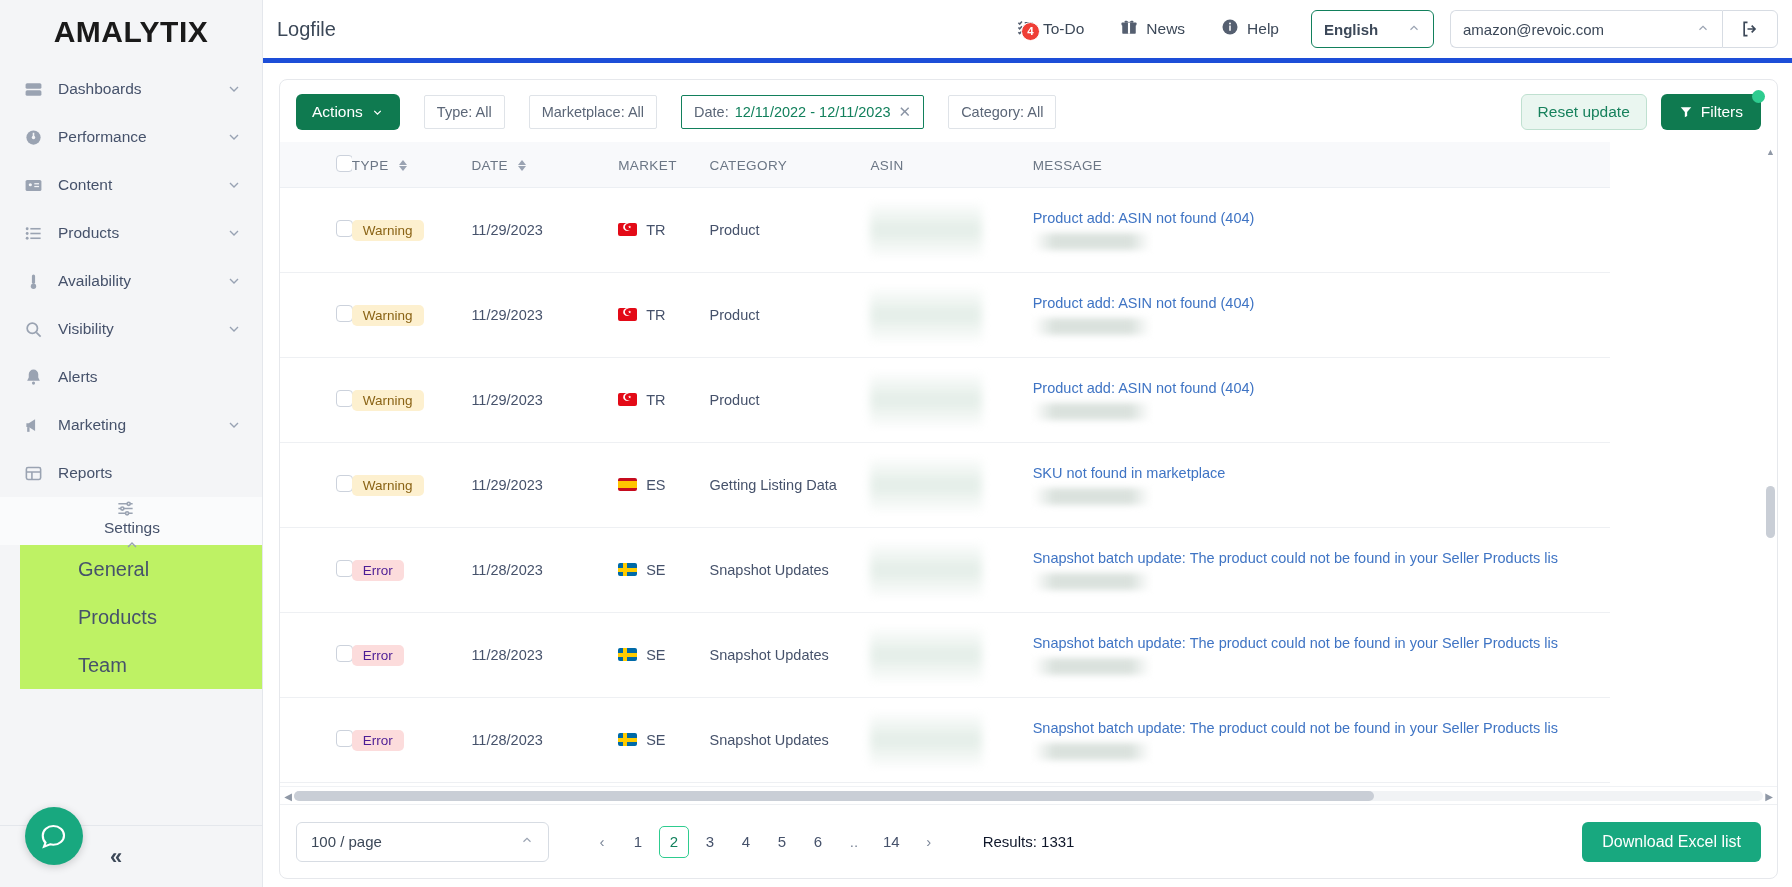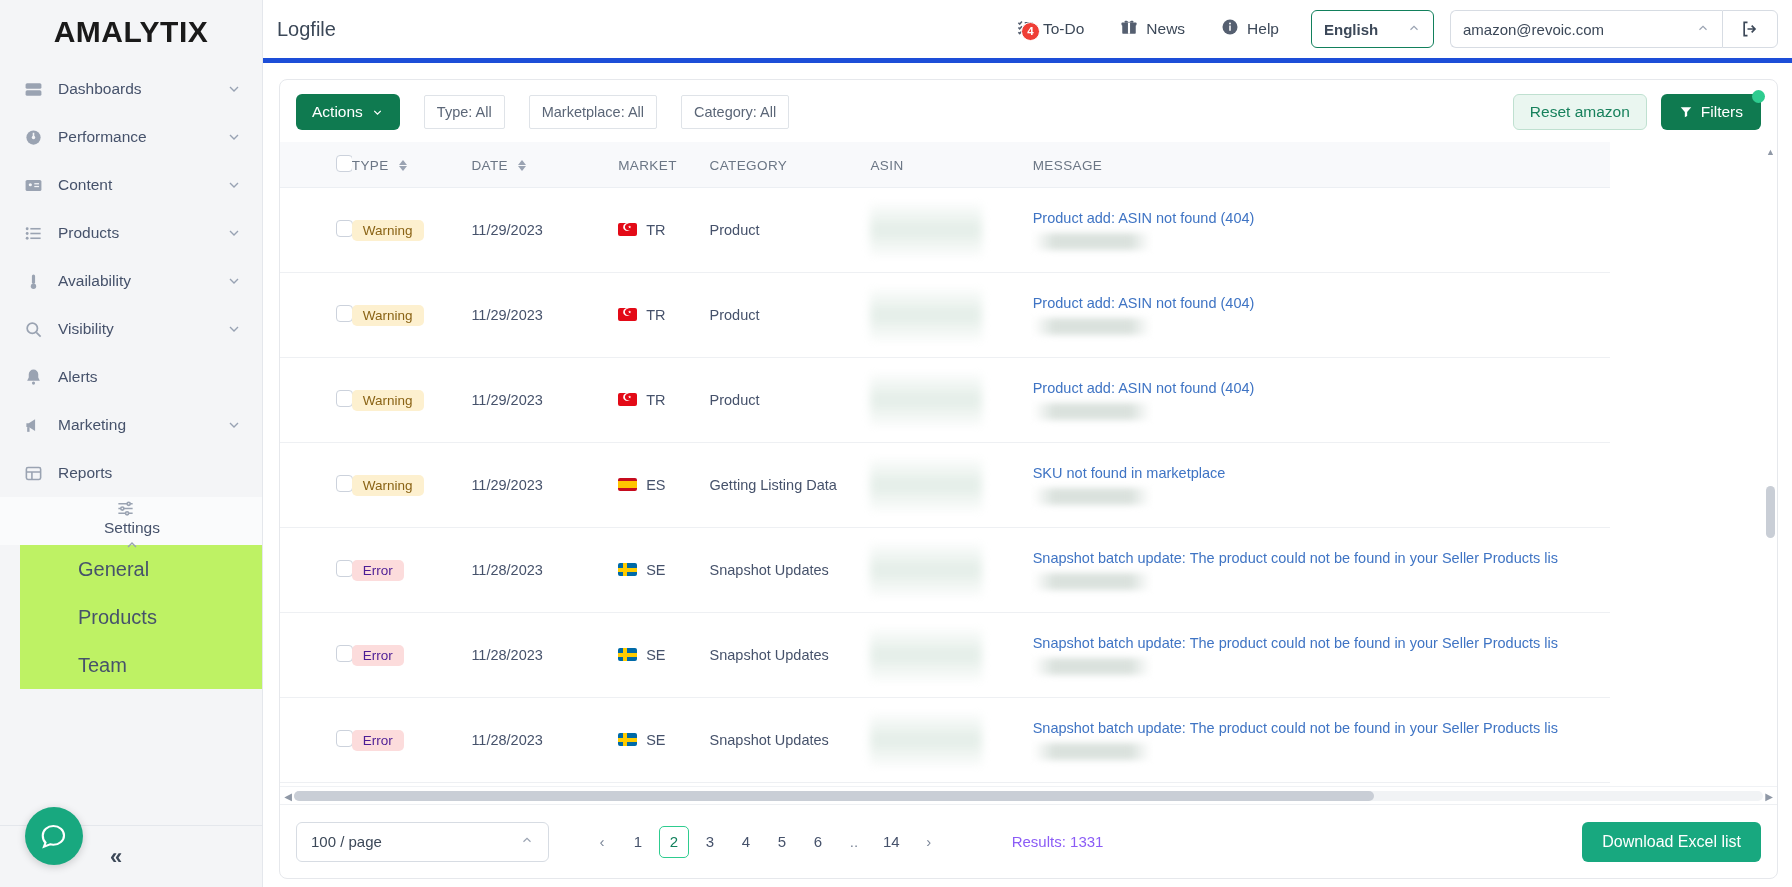--- a/index.html
+++ b/index.html
@@ -196,21 +196,21 @@
   }
   .pager { display: flex; align-items: center; gap: 6px; margin-left: 22px; }
   .pg {
     min-width: 30px; height: 32px; border-radius: 5px; display: flex; align-items: center;
     justify-content: center; font-size: 15px; color: #46526b; cursor: pointer; padding: 0 7px;
     border: 1px solid transparent; background: transparent;
   }
   .pg.active { border: 1px solid #2ecc8f; color: #12805c; }
   .pg.nav { color: #7b8698; }
   .pg.ellip { cursor: default; color:#7b8698; }
-  .results { margin-left: 52px; font-size: 15px; color: #8b5cf6; }
+  .results { margin-left: 23px; font-size: 15px; color: #0f172a; }
   .btn-download {
     margin-left: auto; height: 40px; background: #18a87f; color: #fff; border: none;
     border-radius: 6px; padding: 0 20px; font-size: 16px; cursor: pointer; font-family: inherit;
   }
 </style>
 </head>
 <body>
 
 <div class="app">
 
@@ -444,27 +444,32 @@
           </button>
 
           <div class="chip">
             <span>Type: All</span>
           </div>
 
           <div class="chip">
             <span>Marketplace: All</span>
           </div>
 
+          <div class="chip active">
+            <span>Date: </span>
+            <span class="chip-val">12/11/2022 - 12/11/2023</span>
+            <span class="chip-x">✕</span>
+          </div>
 
           <div class="chip">
             <span>Category: All</span>
           </div>
 
           <div class="filter-right">
-            <button class="btn-reset">Reset amazon</button>
+            <button class="btn-reset">Reset update</button>
             <button class="btn-filters">
               <svg width="14" height="14" viewBox="0 0 24 24" fill="#fff">
                   <path d="M3 4h18l-7 8v7l-4 2v-9z"></path>
                 </svg>
               <span>Filters</span>
               <span class="dot-badge"></span>
             </button>
           </div>
         </div>
 

